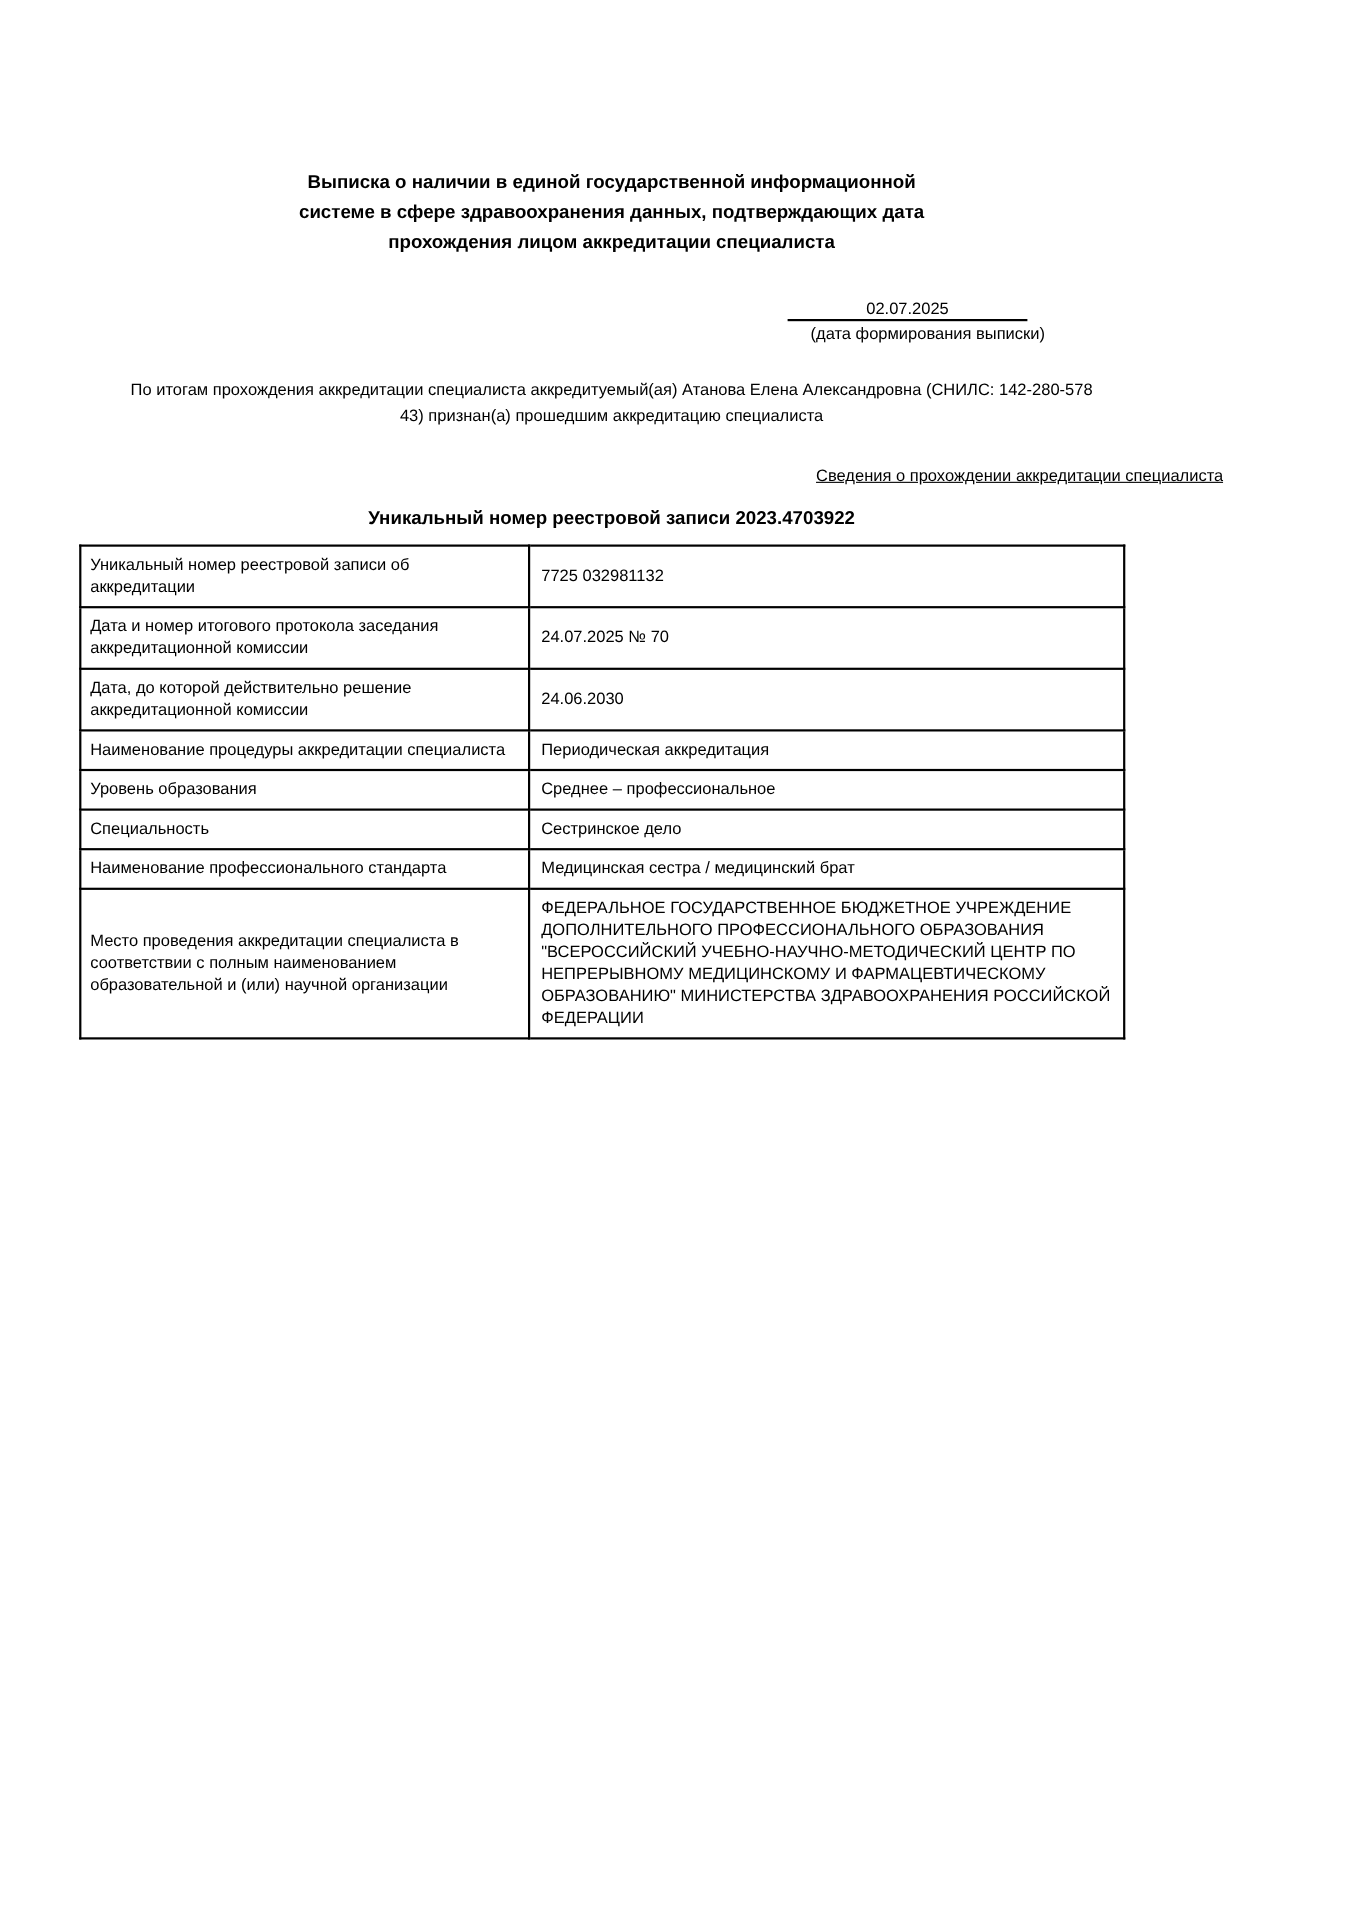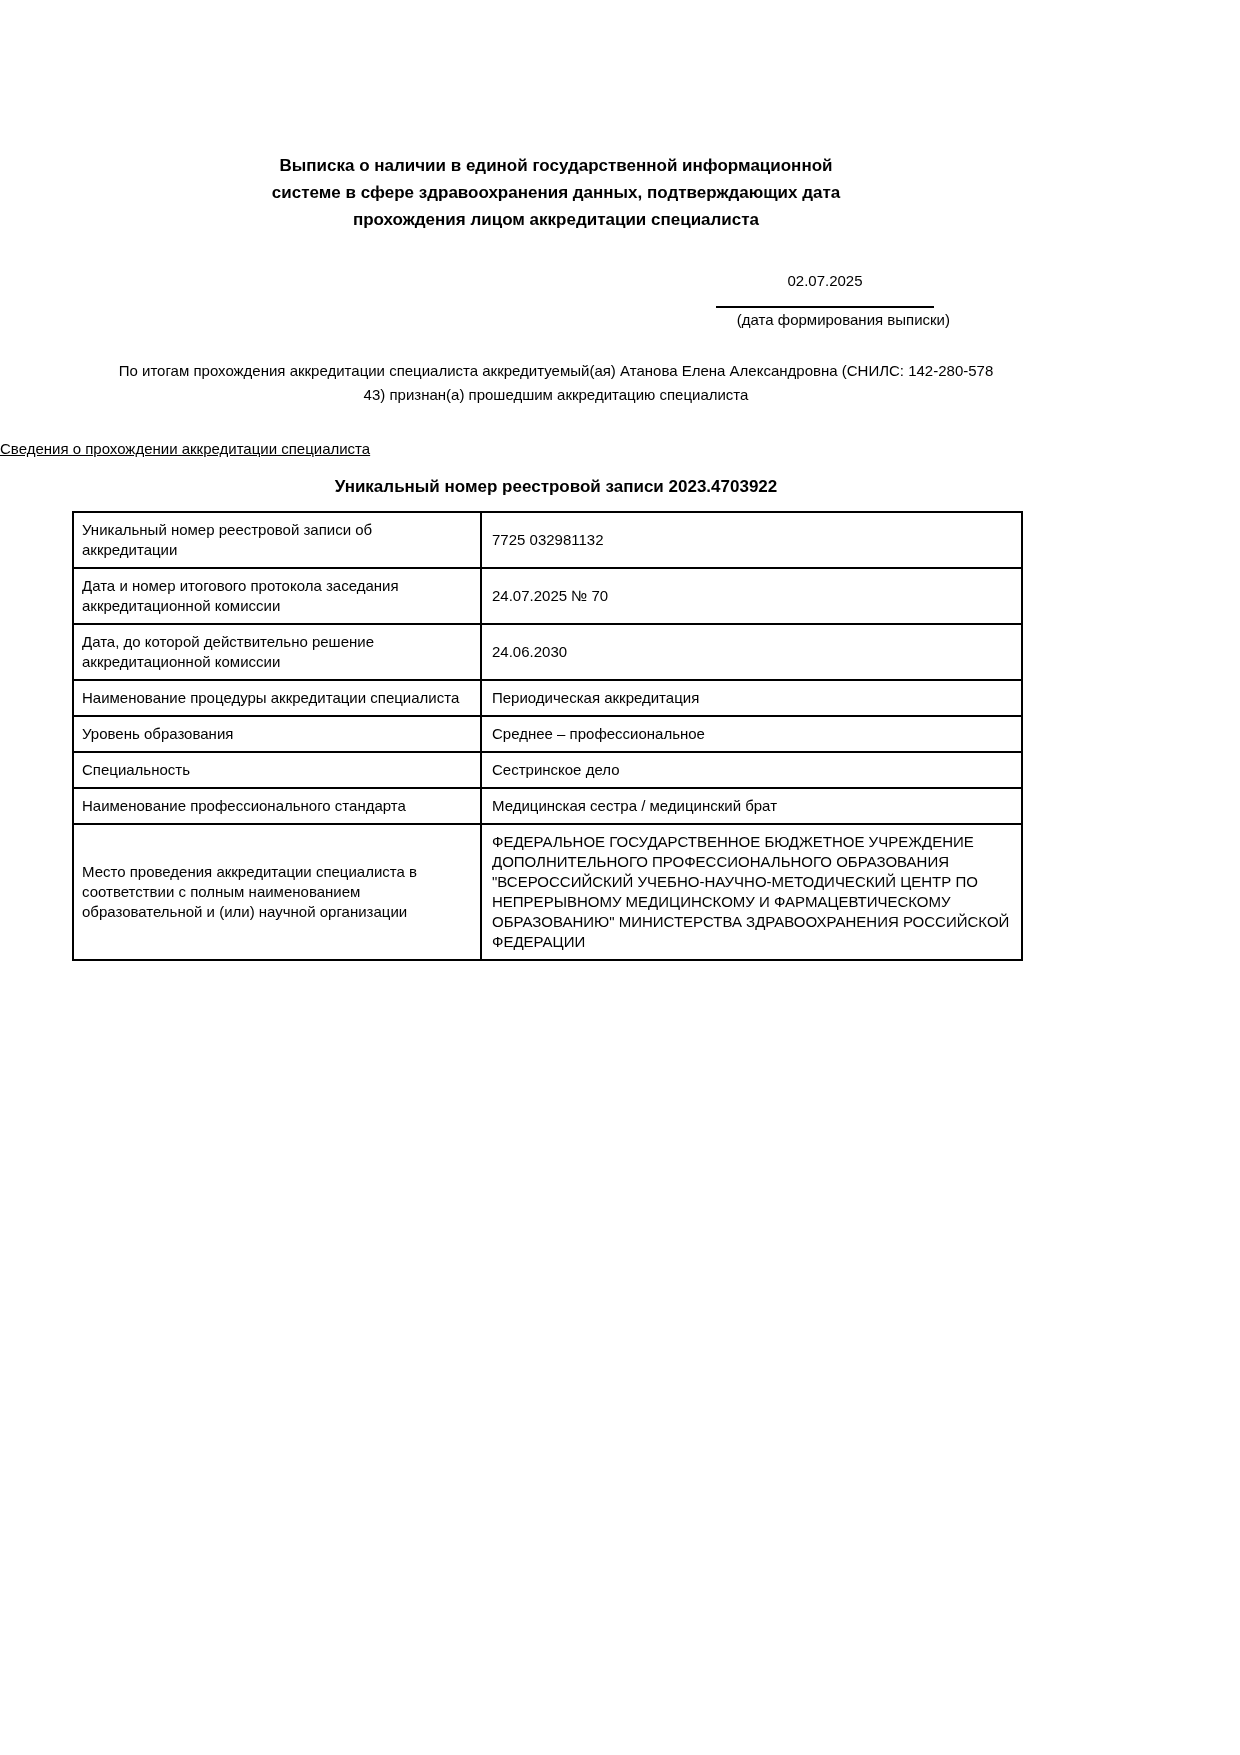--- a/index.html
+++ b/index.html
@@ -28,21 +28,21 @@
   .date-block {
     margin-top: 38px;
     margin-left: 700px;
     width: 250px;
     text-align: center;
   }
   .date-value {
     display: block;
     width: 218px;
     margin: 0 auto;
-    padding-bottom: 16px;
+    padding-bottom: 0;
     border-bottom: 2px solid #000000;
     font-size: 15px;
     line-height: 19px;
   }
   .date-caption {
     display: block;
     margin-top: 2px;
     font-size: 15px;
     line-height: 19px;
     white-space: nowrap;
@@ -52,21 +52,21 @@
     margin-top: 30px;
     text-align: center;
     font-size: 15px;
     line-height: 24px;
   }
   .intro-line {
     white-space: nowrap;
   }
   .section-heading {
     margin-top: 32px;
-    text-align: left;
+    text-align: right;
     font-size: 15px;
     line-height: 20px;
     text-decoration: underline;
   }
   .registry-heading {
     margin-top: 17px;
     text-align: center;
     font-weight: bold;
     font-size: 17px;
     line-height: 22px;

